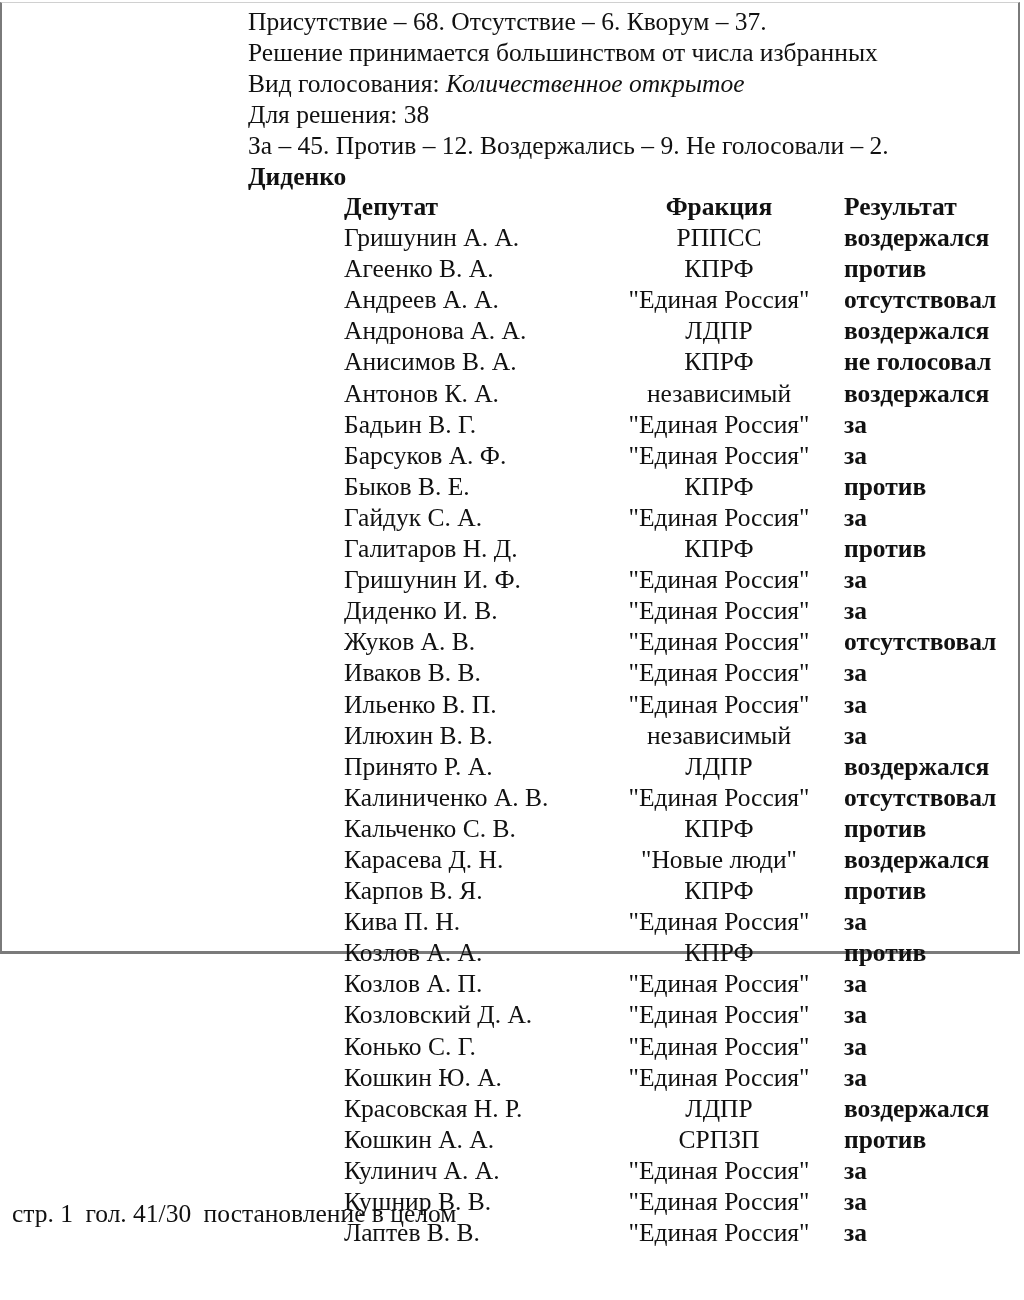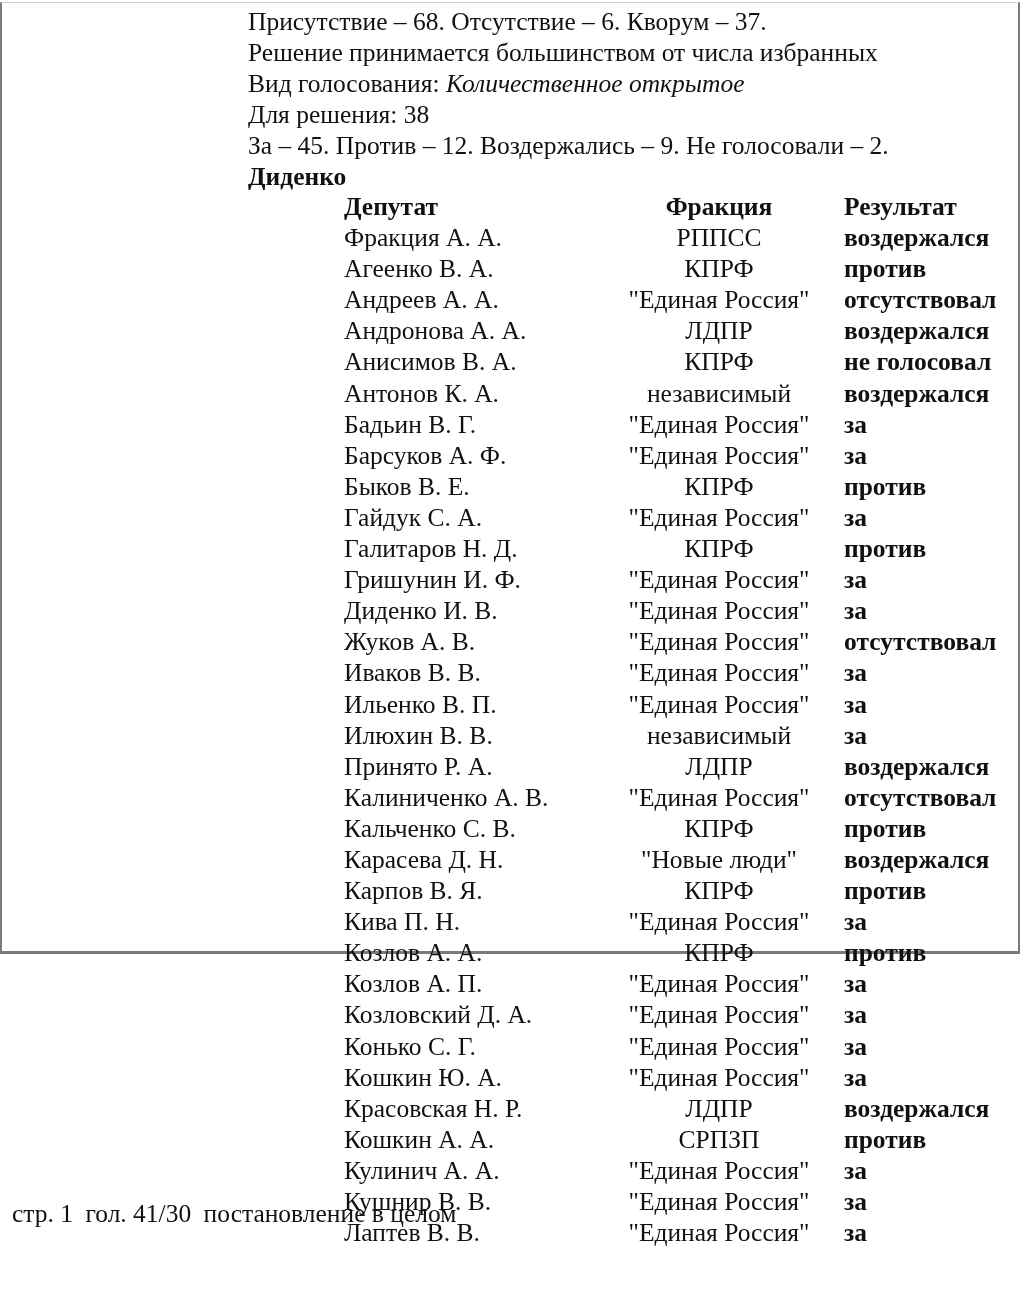--- a/index.html
+++ b/index.html
@@ -81,21 +81,21 @@
   </div>
 
   <div class="table">
     <div class="row header">
       <div class="col-name">Депутат</div>
       <div class="col-faction">Фракция</div>
       <div class="col-result">Результат</div>
     </div>
     <div id="rows">
         <div class="row">
-          <div class="col-name">Фракция А. А.</div>
+          <div class="col-name">Гришунин А. А.</div>
           <div class="col-faction">РППСС</div>
           <div class="col-result">воздержался</div>
         </div>
         <div class="row">
           <div class="col-name">Агеенко В. А.</div>
           <div class="col-faction">КПРФ</div>
           <div class="col-result">против</div>
         </div>
         <div class="row">
           <div class="col-name">Андреев А. А.</div>

